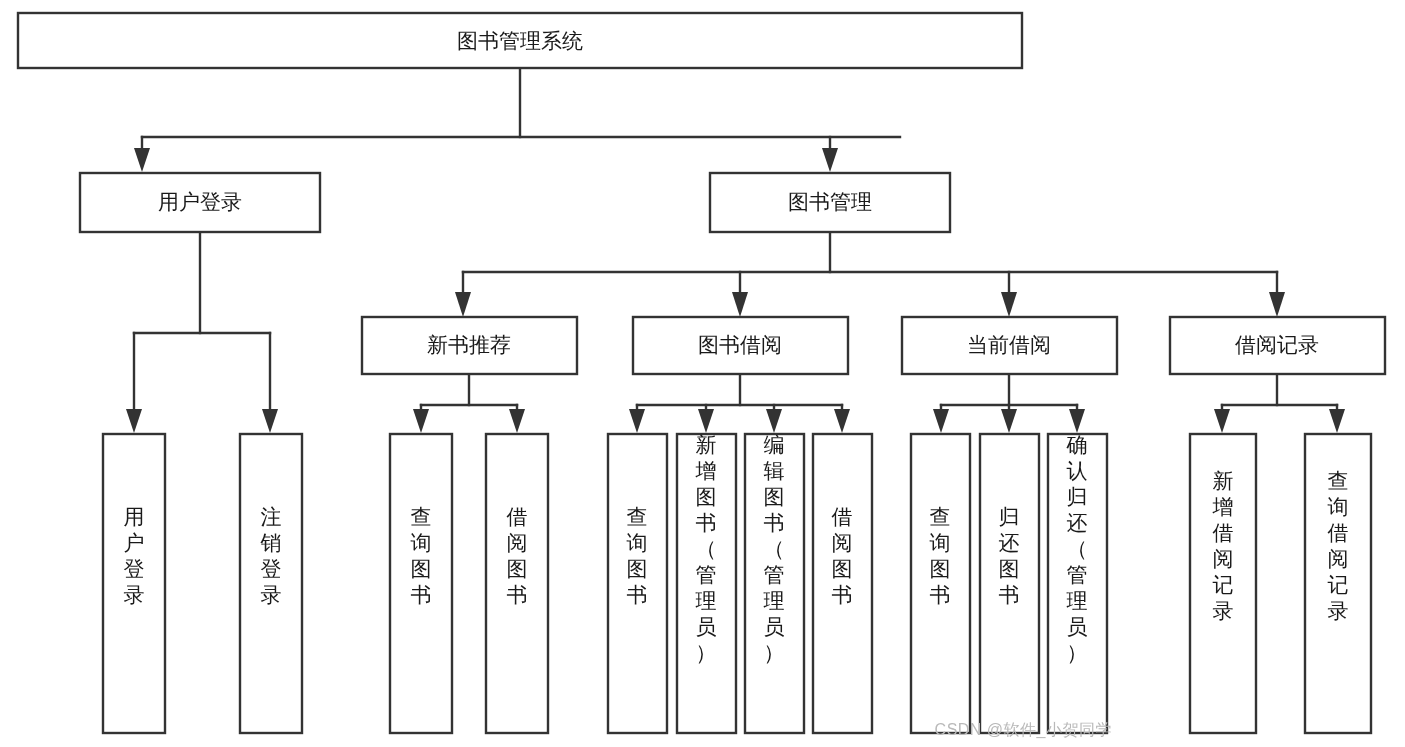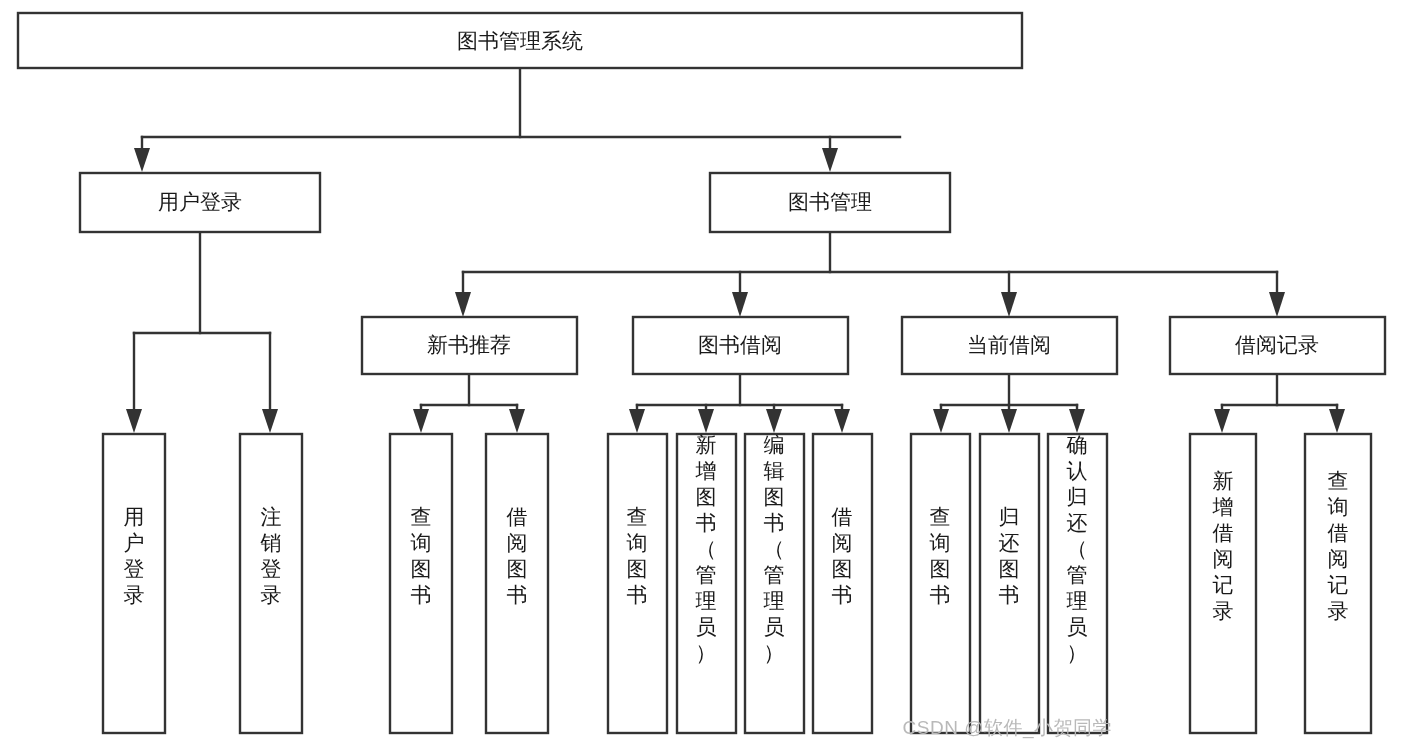--- a/index.html
+++ b/index.html
@@ -53,21 +53,21 @@
     fill: #1a1a1a;
     font-family: "Liberation Sans", "DejaVu Sans", sans-serif;
     font-size: 21px;
     text-anchor: middle;
   }
   .watermark {
     position: absolute;
     right: 12px;
     bottom: 6px;
     font-family: "Liberation Sans", "DejaVu Sans", sans-serif;
-    font-size: 19px;
+    font-size: 16px;
     color: #b9b9b9;
     letter-spacing: 0.5px;
     white-space: nowrap;
     user-select: none;
   }
 </style>
 </head>
 <body>
 
 <div id="diagram-root">

